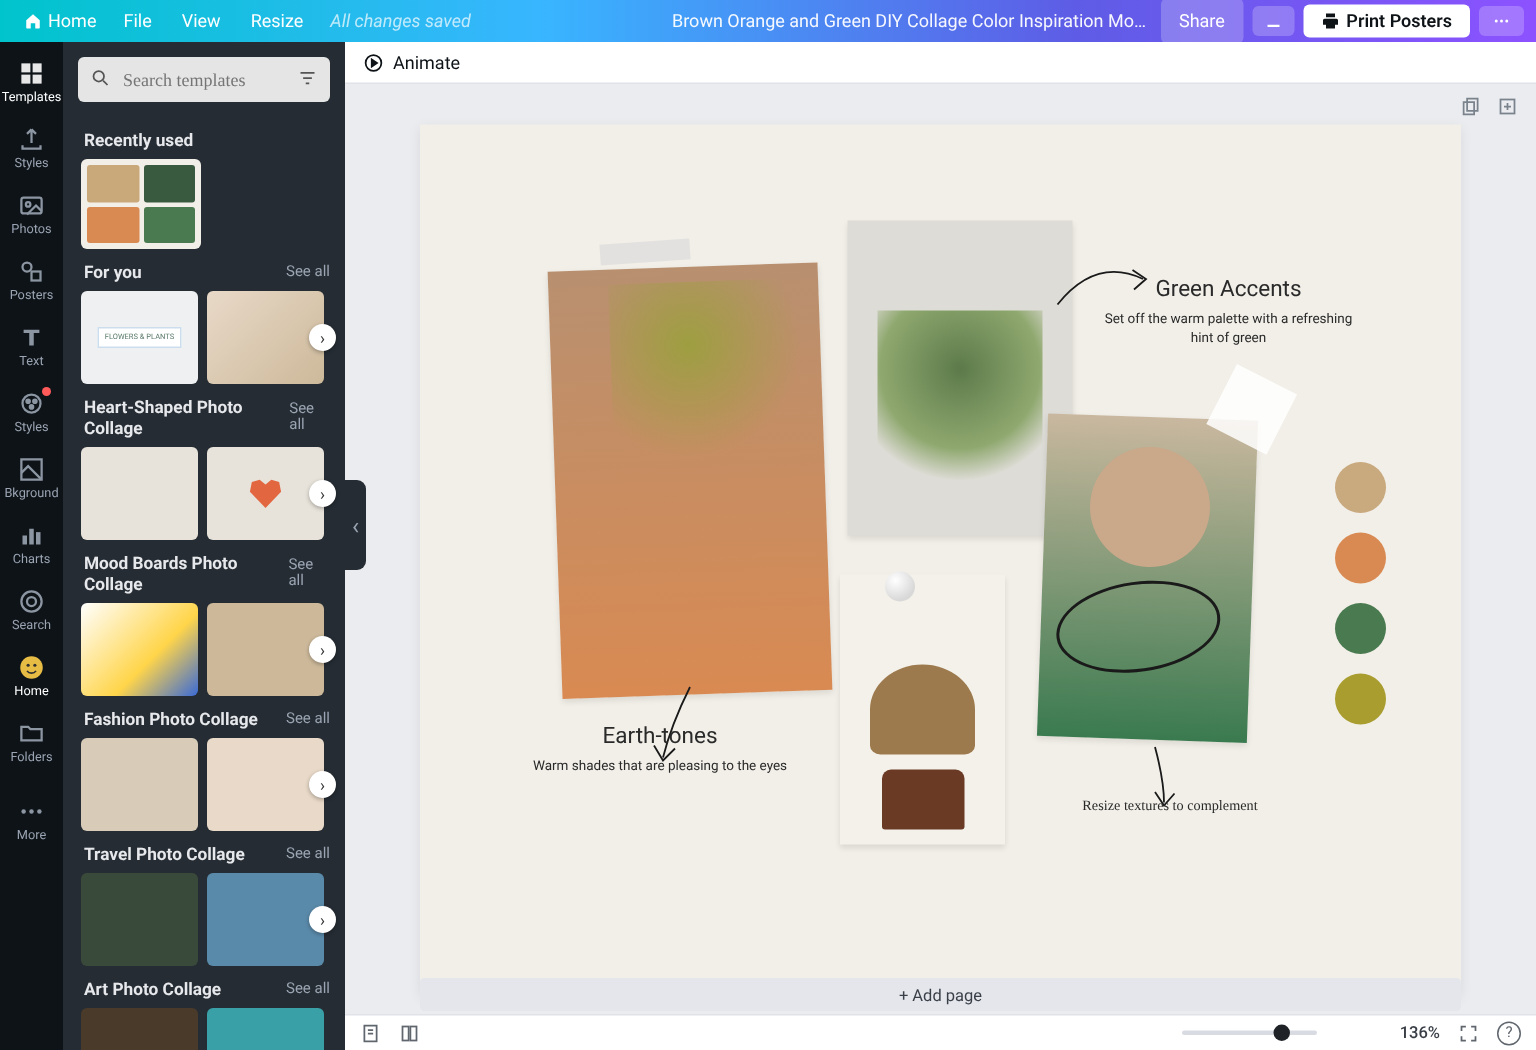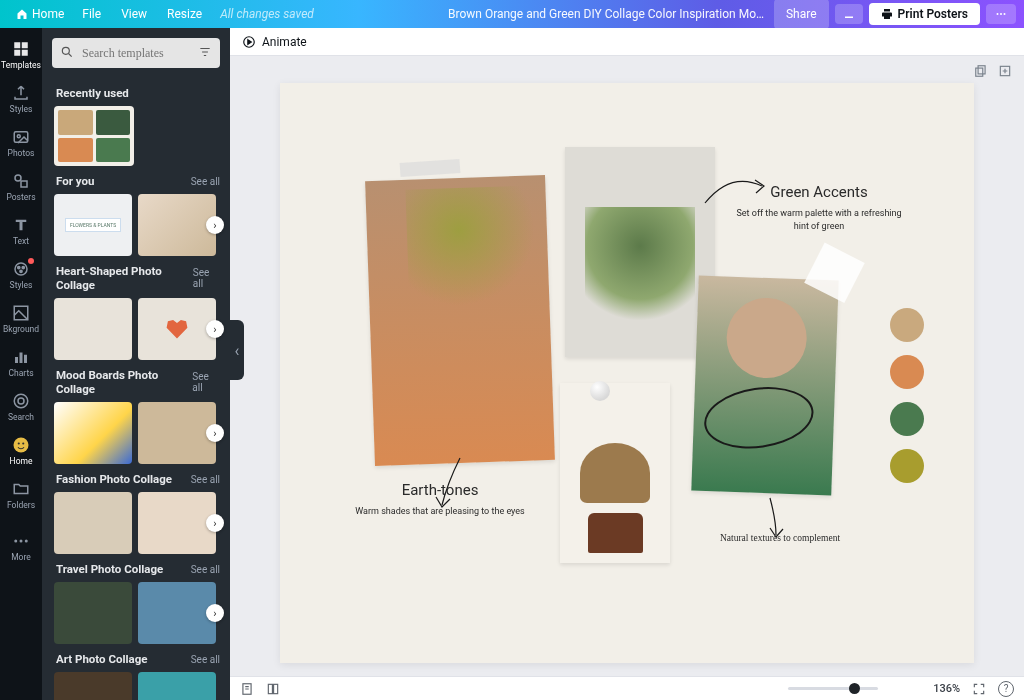--- a/index.html
+++ b/index.html
@@ -392,23 +392,24 @@
       </svg>
 
     <div class="hand h-earth">
       <div class="t1">Earth-tones</div>
       <div class="t2">Warm shades that are pleasing to the eyes</div>
     </div>
     <div class="hand h-green">
       <div class="t1">Green Accents</div>
       <div class="t2">Set off the warm palette with a refreshing hint of green</div>
     </div>
-    <div class="hand h-nat">Natural textures to complement</div>
-  </div>
-
+    <div class="hand h-nat">Resize textures to complement</div>
+  </div>
+
+  <div class="add-page">+ Add page</div>
 </div>
 
 <div class="status">
   <svg class="pg" viewBox="0 0 24 24" fill="none" stroke="currentColor" stroke-width="2">
       <rect x="5" y="3" width="14" height="18"></rect>
       <path d="M9 8h6M9 12h6"></path>
     </svg>
   <svg class="pg" viewBox="0 0 24 24" fill="none" stroke="currentColor" stroke-width="2">
       <rect x="4" y="4" width="7" height="16"></rect>
       <rect x="13" y="4" width="7" height="16"></rect>

